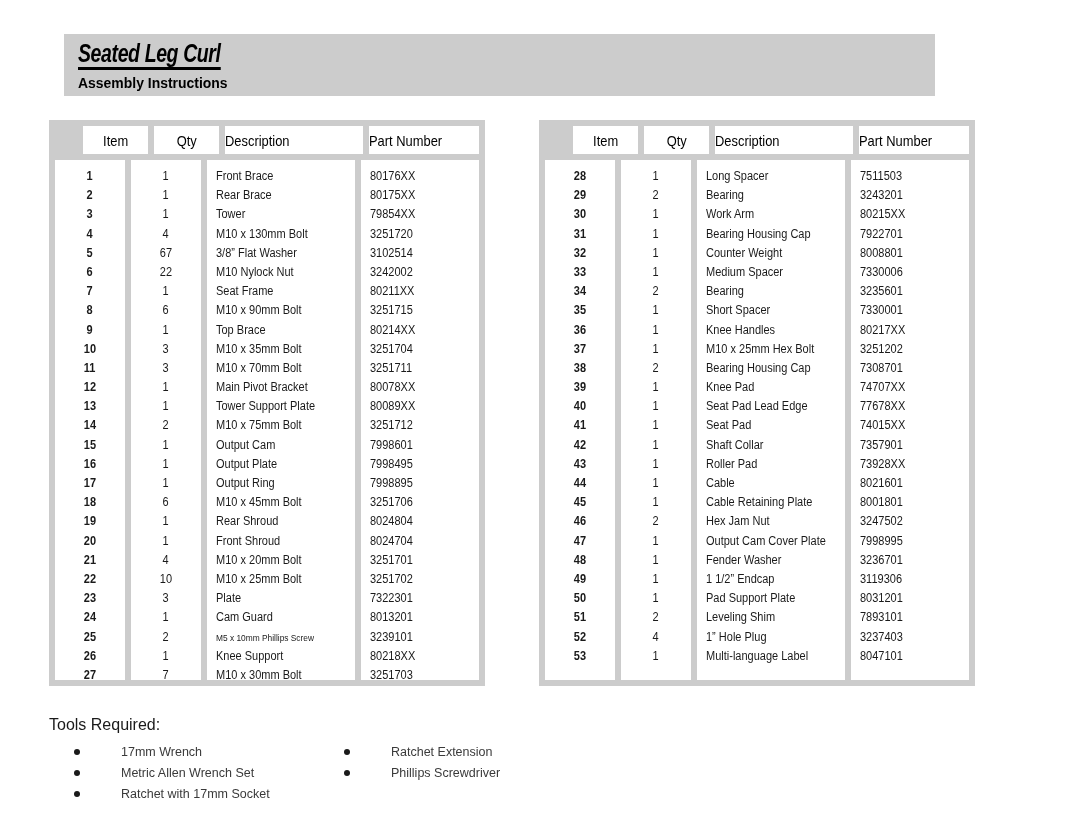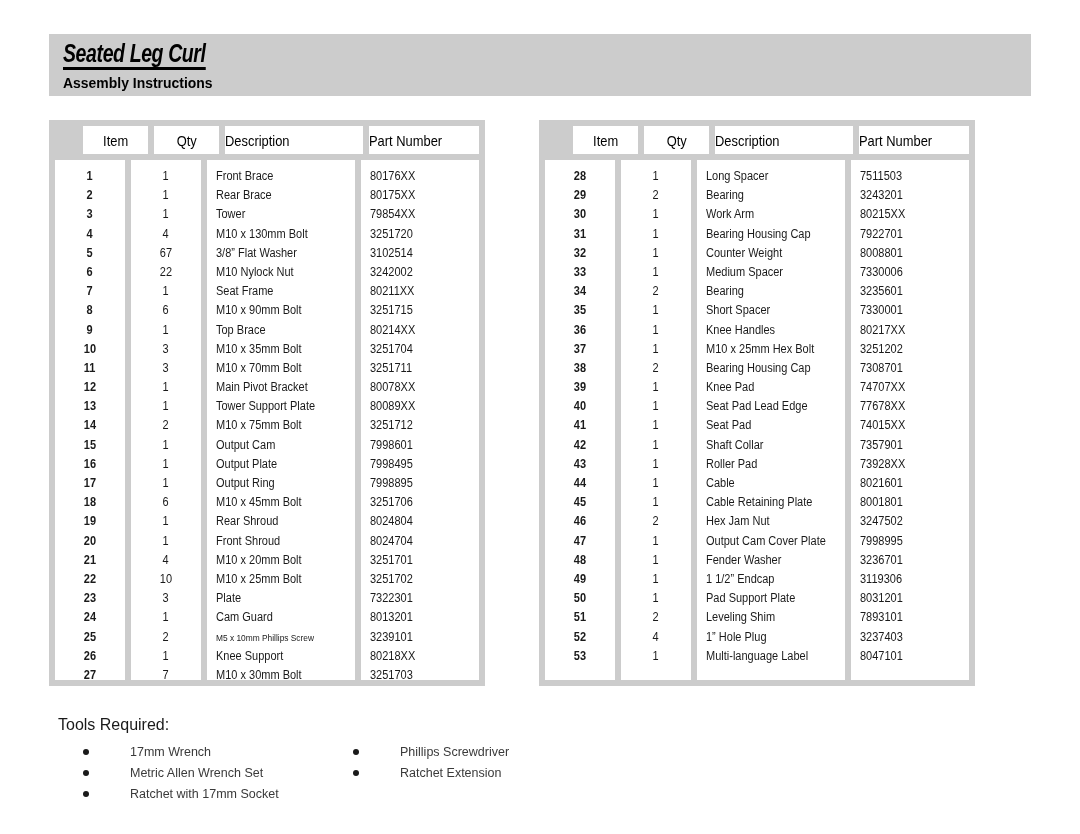--- a/index.html
+++ b/index.html
@@ -12,23 +12,23 @@
     height: 834px;
     position: relative;
     font-family: "Liberation Sans", sans-serif;
     color: #1a1a1a;
     overflow: hidden;
   }
 
   
   .banner {
     position: absolute;
-    left: 49px;
+    left: 64px;
     top: 34px;
-    width: 982px;
+    width: 871px;
     height: 62px;
     background: #cccccc;
     box-sizing: border-box;
     padding: 6px 4px 0 14px;
   }
   .banner-title {
     font-family: "Liberation Sans Narrow", "Liberation Sans", sans-serif;
     font-weight: bold;
     font-style: italic;
     font-size: 25px;
@@ -120,21 +120,21 @@
   .c-item .cell .cell-inner { transform-origin: center; }
   .c-qty  .cell { text-align: center; }
   .c-qty  .cell .cell-inner { transform-origin: center; }
   .c-desc .cell, .c-part .cell { text-align: left; padding-left: 9px; box-sizing: border-box; }
   .c-desc .cell .cell-inner, .c-part .cell .cell-inner { transform-origin: left center; }
   .cell.small .cell-inner { font-size: 9.5px; }
 
   
   .tools {
     position: absolute;
-    left: 58px;
+    left: 49px;
     top: 716px;
     width: 600px;
   }
   .tools-title {
     font-family: "Liberation Sans", sans-serif;
     font-size: 16px;
     color: #1a1a1a;
     margin: 0 0 7px 0;
     font-weight: normal;
   }
@@ -464,23 +464,23 @@
             <span class="dot"></span>
           </span>
           <span class="tool-label">Ratchet with 17mm Socket</span>
         </div>
       </div>
     <div class="tools-col" id="tools-col-right">
         <div class="tool-item">
           <span class="tool-bullet">
             <span class="dot"></span>
           </span>
-          <span class="tool-label">Phillips Screwdriver</span>
+          <span class="tool-label">Ratchet Extension</span>
         </div>
         <div class="tool-item">
           <span class="tool-bullet">
             <span class="dot"></span>
           </span>
-          <span class="tool-label">Ratchet Extension</span>
+          <span class="tool-label">Phillips Screwdriver</span>
         </div>
       </div>
   </div>
 </div>
 
 </body></html>

